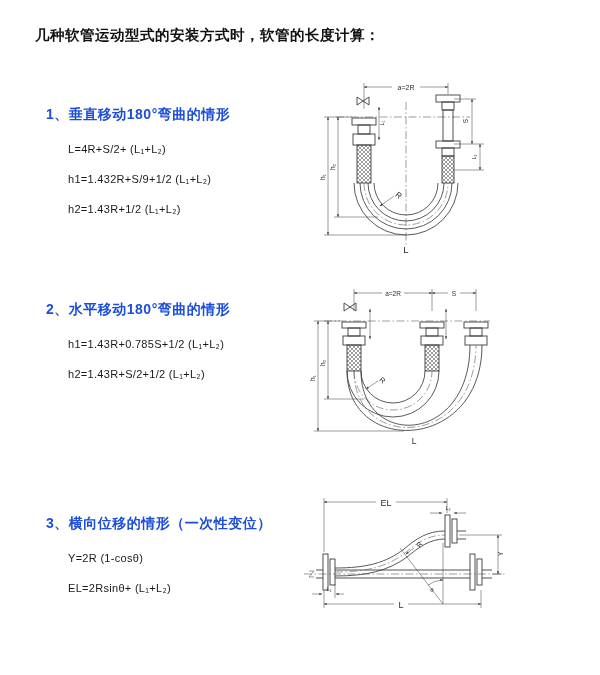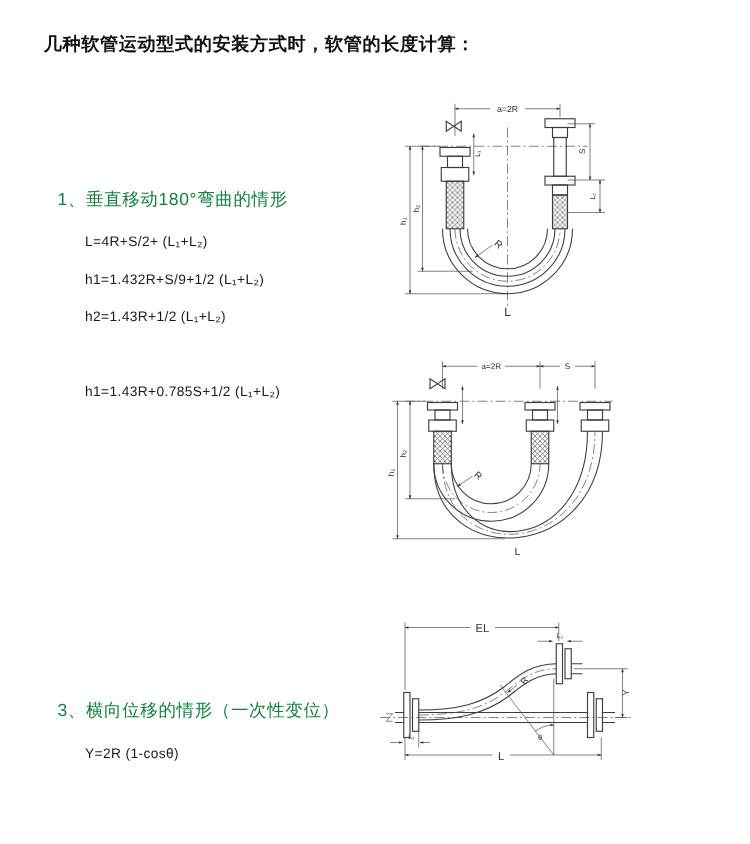--- a/index.html
+++ b/index.html
@@ -2,21 +2,21 @@
 <html><head>
 <meta charset="utf-8">
 <style>
   html,body{margin:0;padding:0;background:#ffffff;}
   .page{
     position:relative;width:600px;height:675px;background:#ffffff;
     font-family:"Liberation Sans","DejaVu Sans",sans-serif;color:#1c1c1c;overflow:hidden;
   }
   .title{position:absolute;left:35px;top:26px;font-size:14.5px;font-weight:bold;letter-spacing:.5px;color:#111;}
   .section{position:absolute;left:46px;}
-  .sec-heading{font-size:14px;font-weight:normal;letter-spacing:.5px;color:#15803d;height:30px;margin-top:45px;}
+  .sec-heading{font-size:14px;font-weight:bold;letter-spacing:.5px;color:#1d4ed8;height:30px;}
   .formula{font-size:11px;font-weight:500;color:#1a1a1a;padding-left:22px;height:30px;line-height:26px;letter-spacing:.3px;white-space:pre;}
   #sec1{top:106px;} #sec2{top:301px;} #sec3{top:515px;}
   .diagram{position:absolute;}
   #d1{left:306px;top:74px;} #d2{left:304px;top:281px;} #d3{left:296px;top:486px;}
   svg{display:block;}
   .ln{stroke:#3c3c3c;stroke-width:.9;fill:none;}
   .thin{stroke:#4a4a4a;stroke-width:.55;fill:none;}
   .cl{stroke:#5a5a5a;stroke-width:.6;fill:none;stroke-dasharray:8 2.5 1.5 2.5;}
   .hose{stroke:#3c3c3c;stroke-width:.85;fill:none;}
   .hatchbox{fill:url(#hatch);stroke:#3c3c3c;stroke-width:.9;}
@@ -41,26 +41,29 @@
   <div class="title">几种软管运动型式的安装方式时，软管的长度计算：</div>
 
   <div class="section" id="sec1">
     <div class="sec-heading">1、垂直移动180°弯曲的情形</div>
     <div class="formula">L=4R+S/2+ (L₁+L₂)</div>
     <div class="formula">h1=1.432R+S/9+1/2 (L₁+L₂)</div>
     <div class="formula">h2=1.43R+1/2 (L₁+L₂)</div>
   </div>
 
   <div class="section" id="sec2">
+    <div class="sec-heading">2、水平移动180°弯曲的情形</div>
     <div class="formula">h1=1.43R+0.785S+1/2 (L₁+L₂)</div>
+    <div class="formula">h2=1.43R+S/2+1/2 (L₁+L₂)</div>
   </div>
 
   <div class="section" id="sec3">
     <div class="sec-heading">3、横向位移的情形（一次性变位）</div>
     <div class="formula">Y=2R (1-cosθ)</div>
+    <div class="formula">EL=2Rsinθ+ (L₁+L₂)</div>
   </div>
 
   <div class="diagram" id="d1">
     <svg width="292" height="184" viewBox="0 0 292 184">
 
       <path class="cl" d="M100,28 V172"></path>
       <path class="cl" d="M30,43 H164"></path>
 
       <path class="thin" d="M58,35 V9 M142,20 V9"></path>
       <line class="thin" x1="58" y1="13" x2="86" y2="13" marker-start="url(#arr)"></line>

